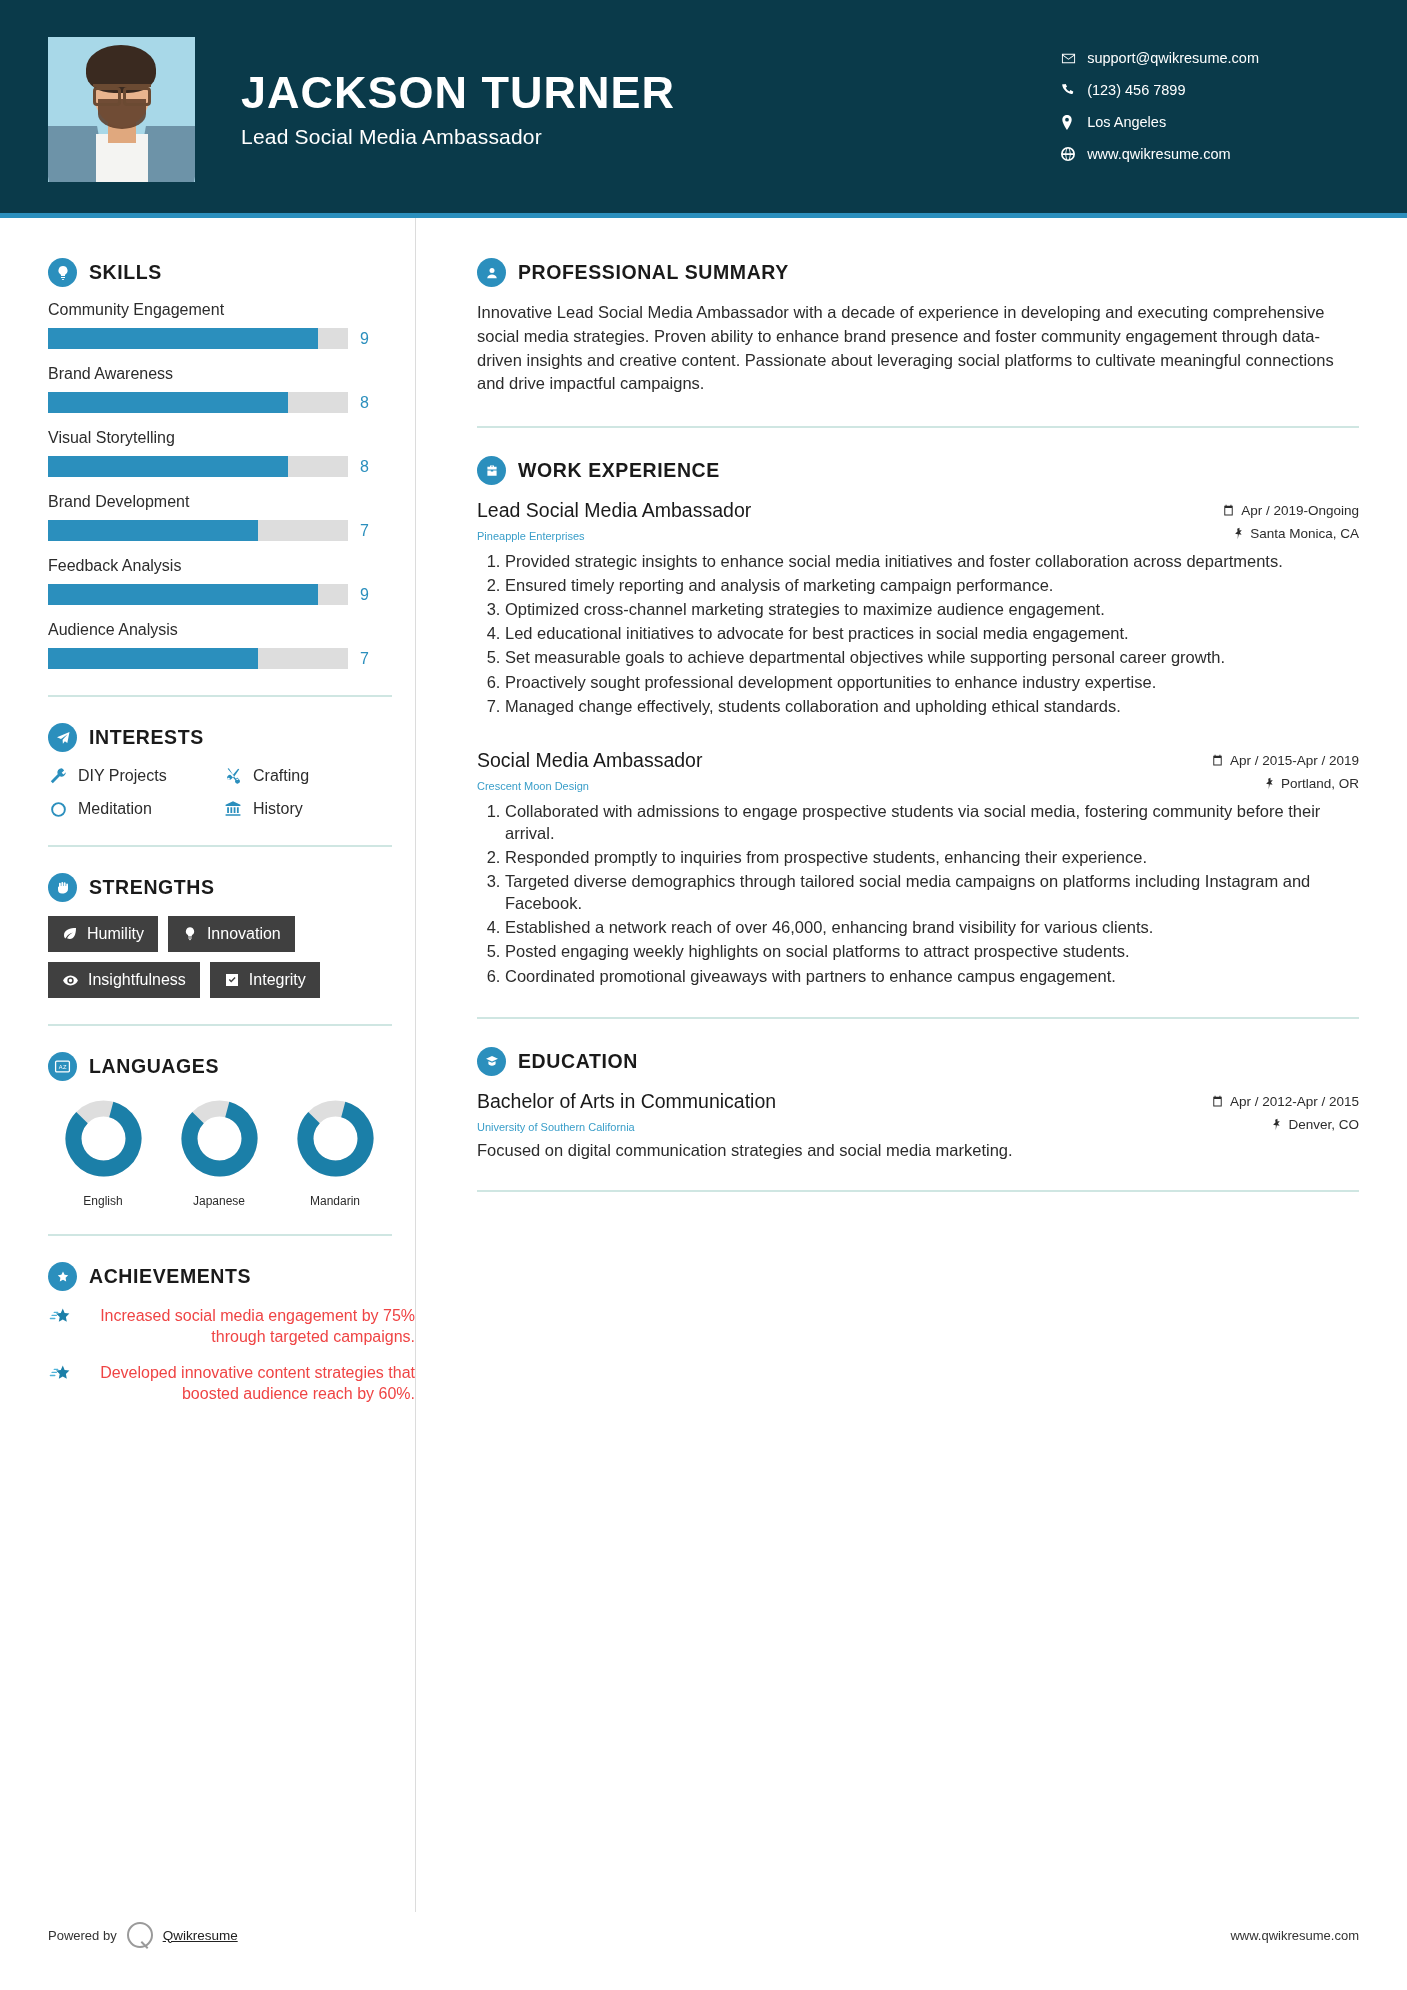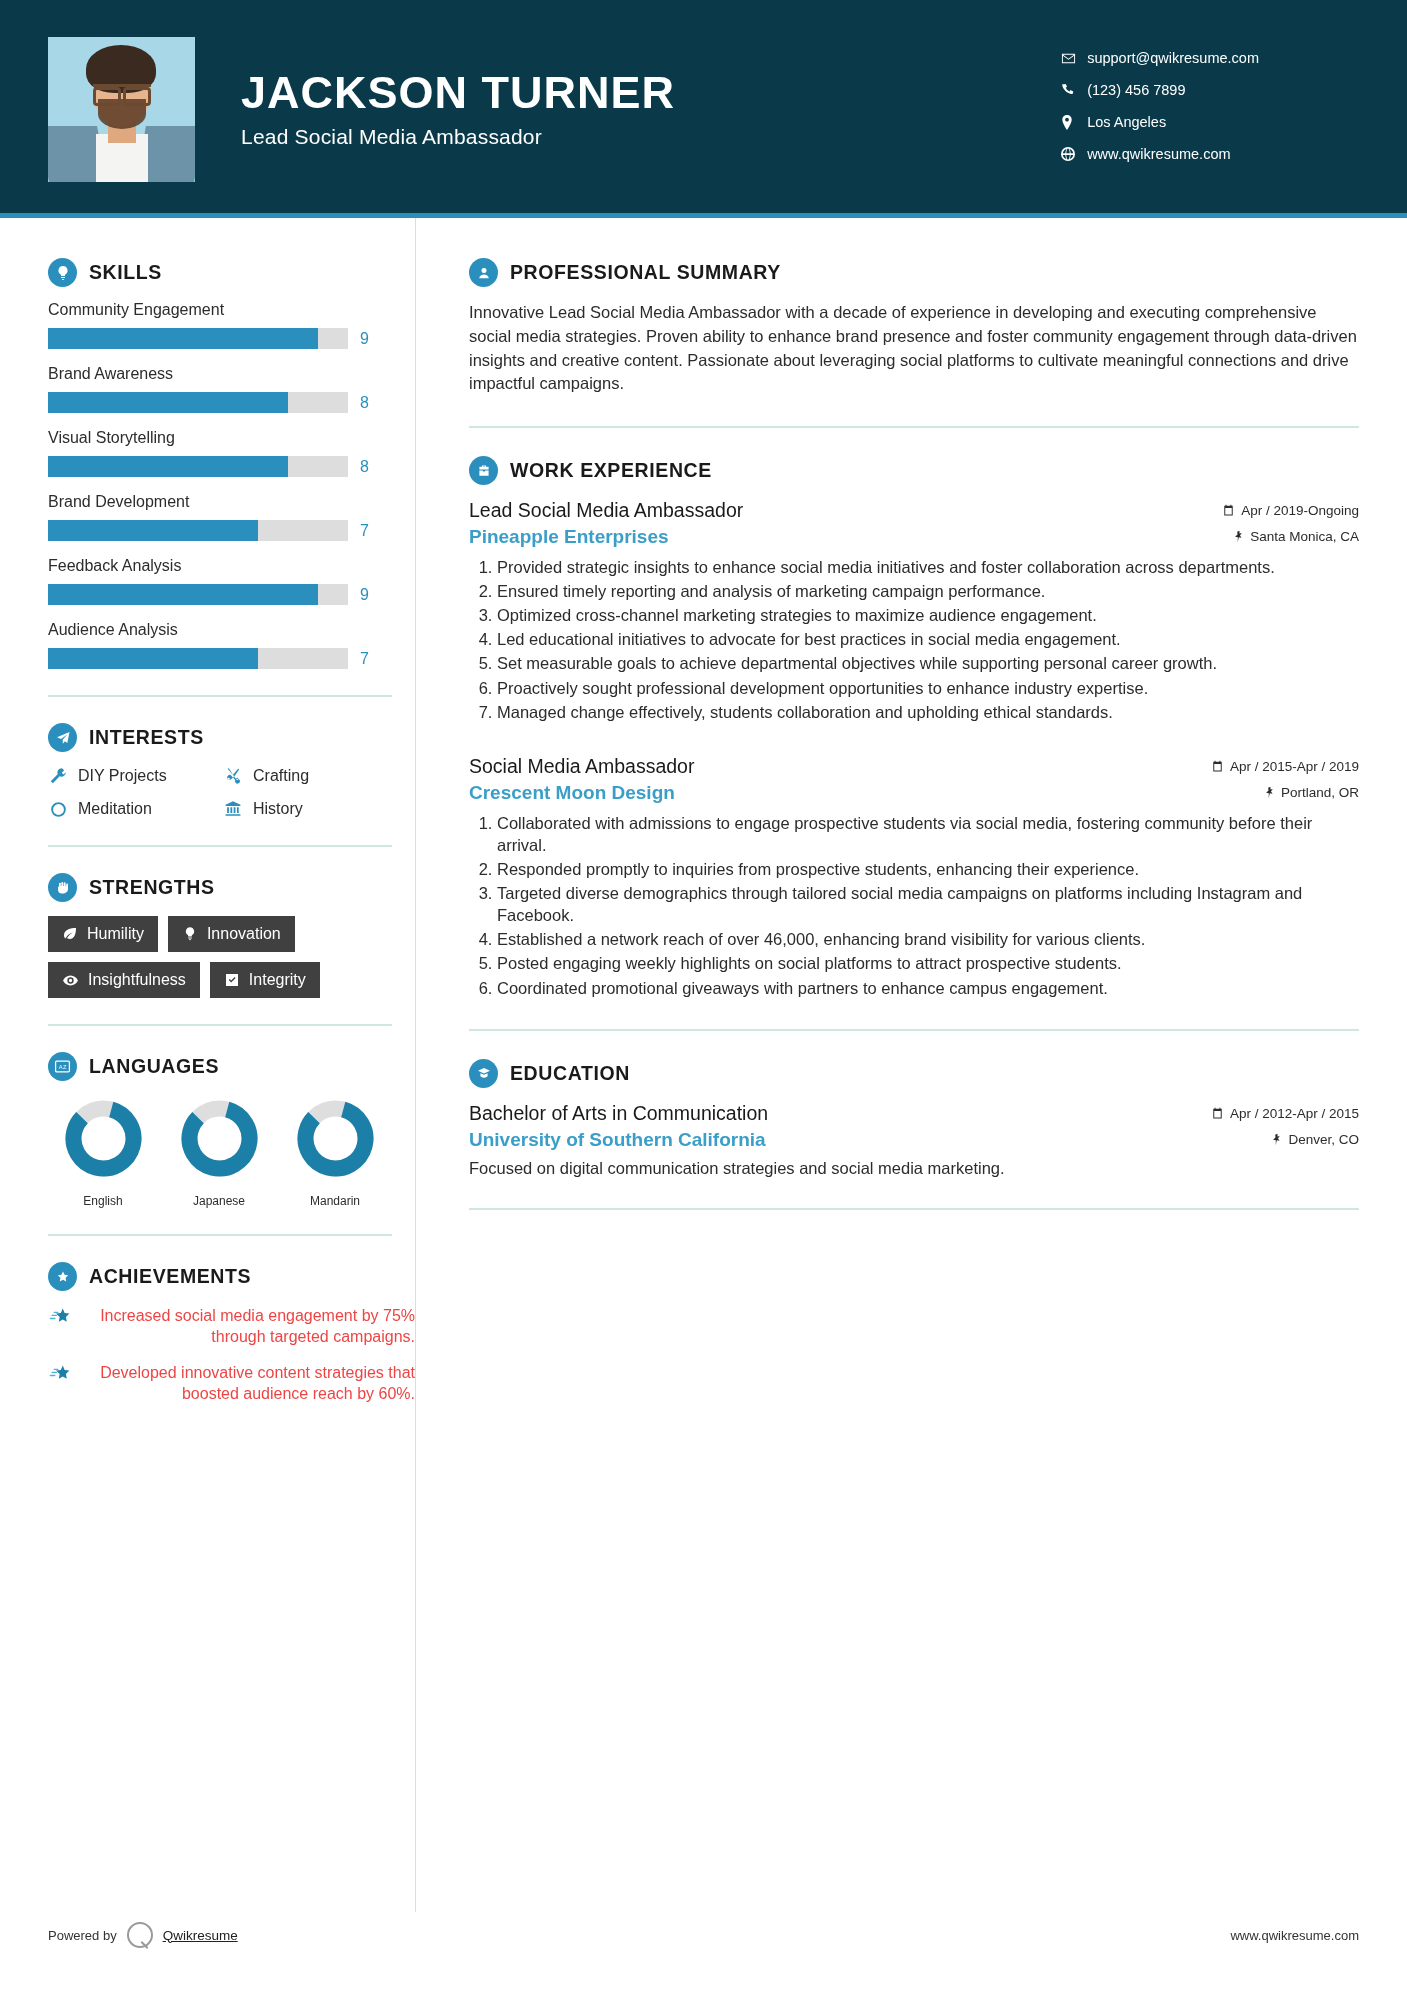--- a/index.html
+++ b/index.html
@@ -133,20 +133,21 @@
     font-size: 14px;
     color: #ffffff;
   }
   .contact-ico svg { display: block; fill: #ffffff; }
 
   
   .body {
     display: flex;
     padding: 0;
     height: calc(100% - 218px);
+    gap: 8px;
   }
   .left-col {
     width: 415px;
     flex: 0 0 415px;
     padding: 40px 0 0 48px;
     position: relative;
   }
   .col-divider {
     position: absolute;
     left: 415px;
@@ -322,23 +323,22 @@
     justify-content: flex-end;
   }
   .job-meta svg { display: block; fill: #2c2c2c; }
   .job-sub {
     display: flex;
     justify-content: space-between;
     align-items: baseline;
     margin-top: 4px;
   }
   .job-company {
-    font-size: 19px;
+    font-size: 11px;
     color: #3a9ec9;
-    font-weight: bold;
   }
   .bullets {
     margin: 8px 0 0 0;
     padding-left: 28px;
   }
   .bullets li {
     font-size: 16.5px;
     color: #2c2c2c;
     line-height: 1.34;
     margin-bottom: 2px;

